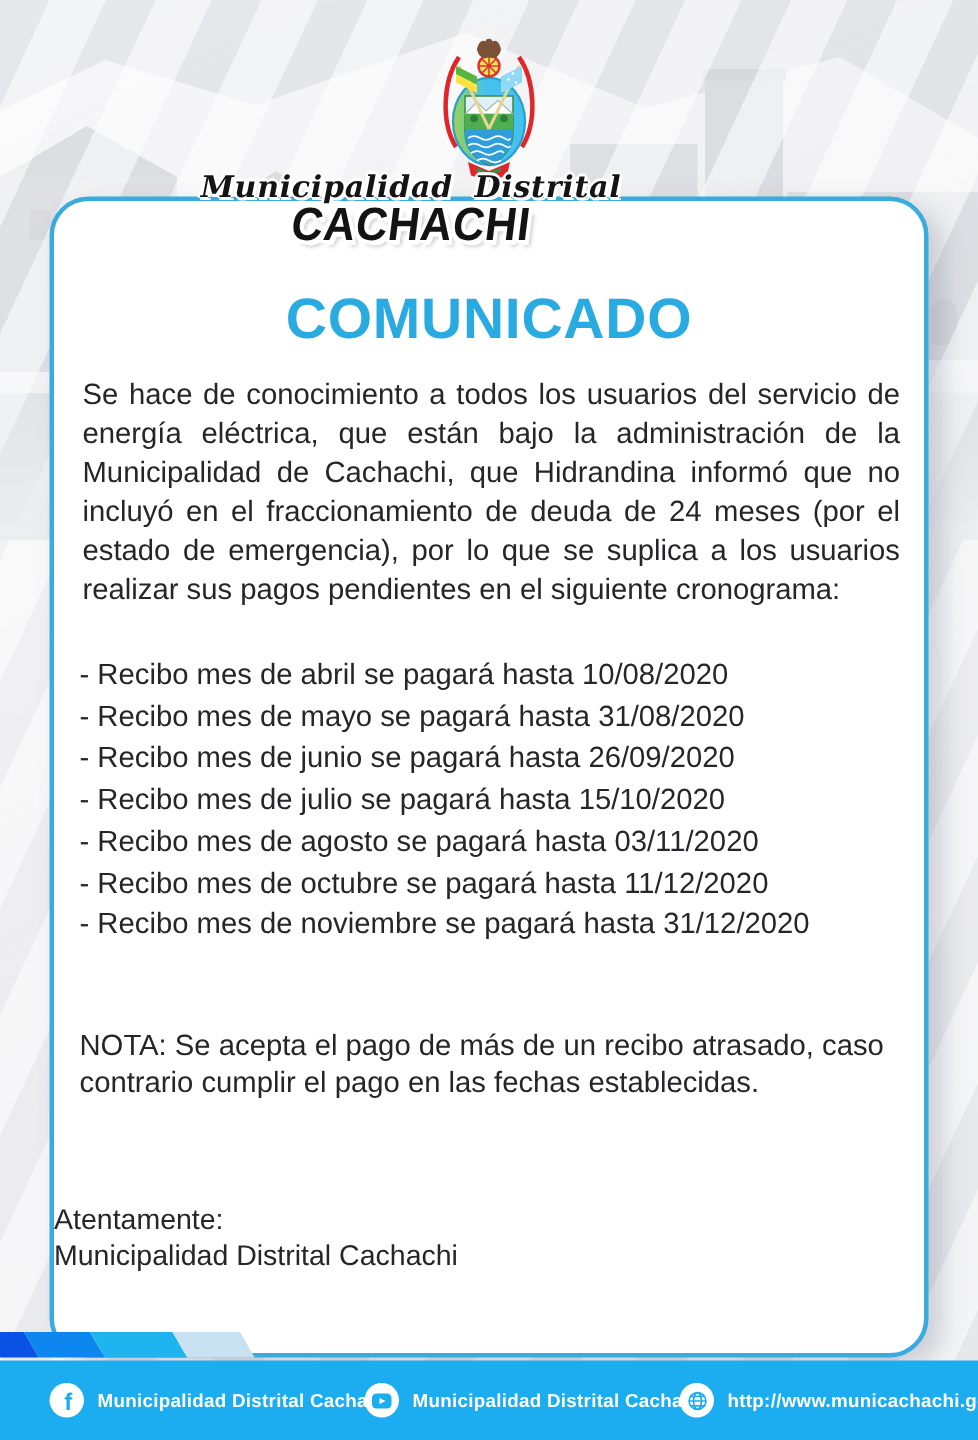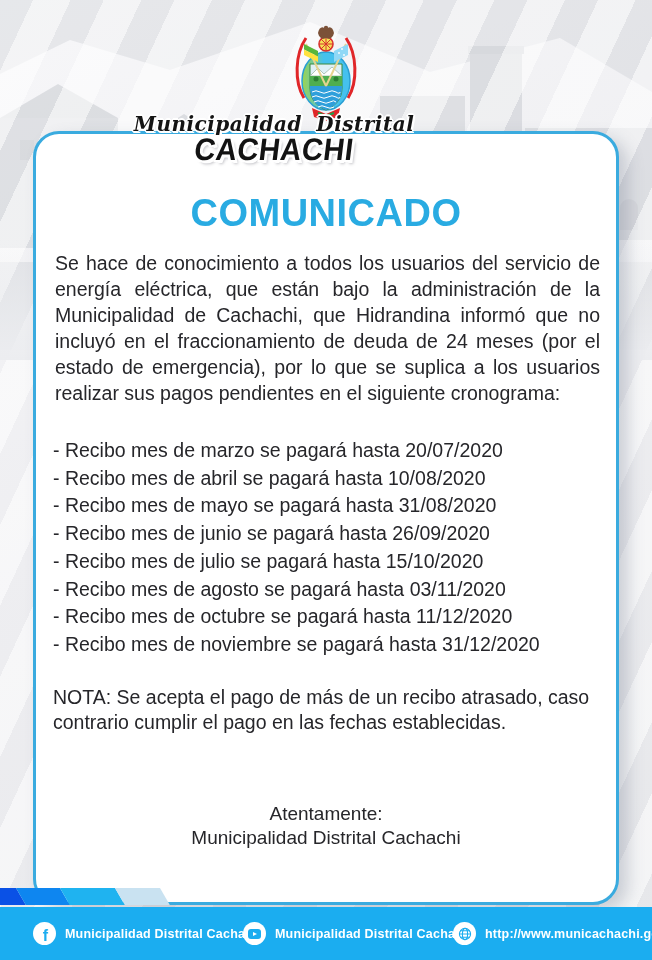--- a/index.html
+++ b/index.html
@@ -31,21 +31,21 @@
     position:absolute;top:116px;left:19px;width:545px;margin:0;
     font-size:19.5px;line-height:26px;text-align:justify;
   }
   .schedule{position:absolute;top:303px;left:17px;right:14px;}
   .sched-item{font-size:19.5px;line-height:27.7px;white-space:nowrap;}
   .note{
     position:absolute;top:551px;left:17px;width:556px;margin:0;
     font-size:19.5px;line-height:24.5px;
   }
   .signature{
-    position:absolute;top:668px;left:0;right:0;text-align:center;
+    position:absolute;top:668px;left:0;right:0;
     font-size:19px;line-height:24px;
   }
 
   
   .emblem{position:absolute;left:282px;top:24px;width:88px;height:100px;}
   .org-title{position:absolute;left:0;top:112px;width:548px;text-align:center;}
   .org-script{
     font-family:"DejaVu Serif",serif;font-style:italic;font-weight:bold;
     font-size:20px;color:#141414;word-spacing:7px;letter-spacing:.5px;
     text-shadow:-2px 0 0 #fff,2px 0 0 #fff,0 -2px 0 #fff,0 2px 0 #fff,
@@ -119,21 +119,20 @@
   </svg>
 
   <div class="streaks"></div>
   <div class="photo-fade"></div>
 
   <div class="card">
     <div class="title">COMUNICADO</div>
     <p class="body-text">Se hace de conocimiento a todos los usuarios del servicio de energía eléctrica, que están bajo la administración de la Municipalidad de Cachachi, que Hidrandina informó que no incluyó en el fraccionamiento de deuda de 24 meses (por el estado de emergencia), por lo que se suplica a los usuarios realizar sus pagos pendientes en el siguiente cronograma:</p>
 
     <div class="schedule">
-      <div class="sched-item">- Recibo mes de marzo se pagará hasta 20/07/2020</div>
       <div class="sched-item">- Recibo mes de abril se pagará hasta 10/08/2020</div>
       <div class="sched-item">- Recibo mes de mayo se pagará hasta 31/08/2020</div>
       <div class="sched-item">- Recibo mes de junio se pagará hasta 26/09/2020</div>
       <div class="sched-item">- Recibo mes de julio se pagará hasta 15/10/2020</div>
       <div class="sched-item">- Recibo mes de agosto se pagará hasta 03/11/2020</div>
       <div class="sched-item">- Recibo mes de octubre se pagará hasta 11/12/2020</div>
       <div class="sched-item">- Recibo mes de noviembre se pagará hasta 31/12/2020</div>
     </div>
 
     <p class="note">NOTA: Se acepta el pago de más de un recibo atrasado, caso contrario cumplir el pago en las fechas establecidas.</p>

